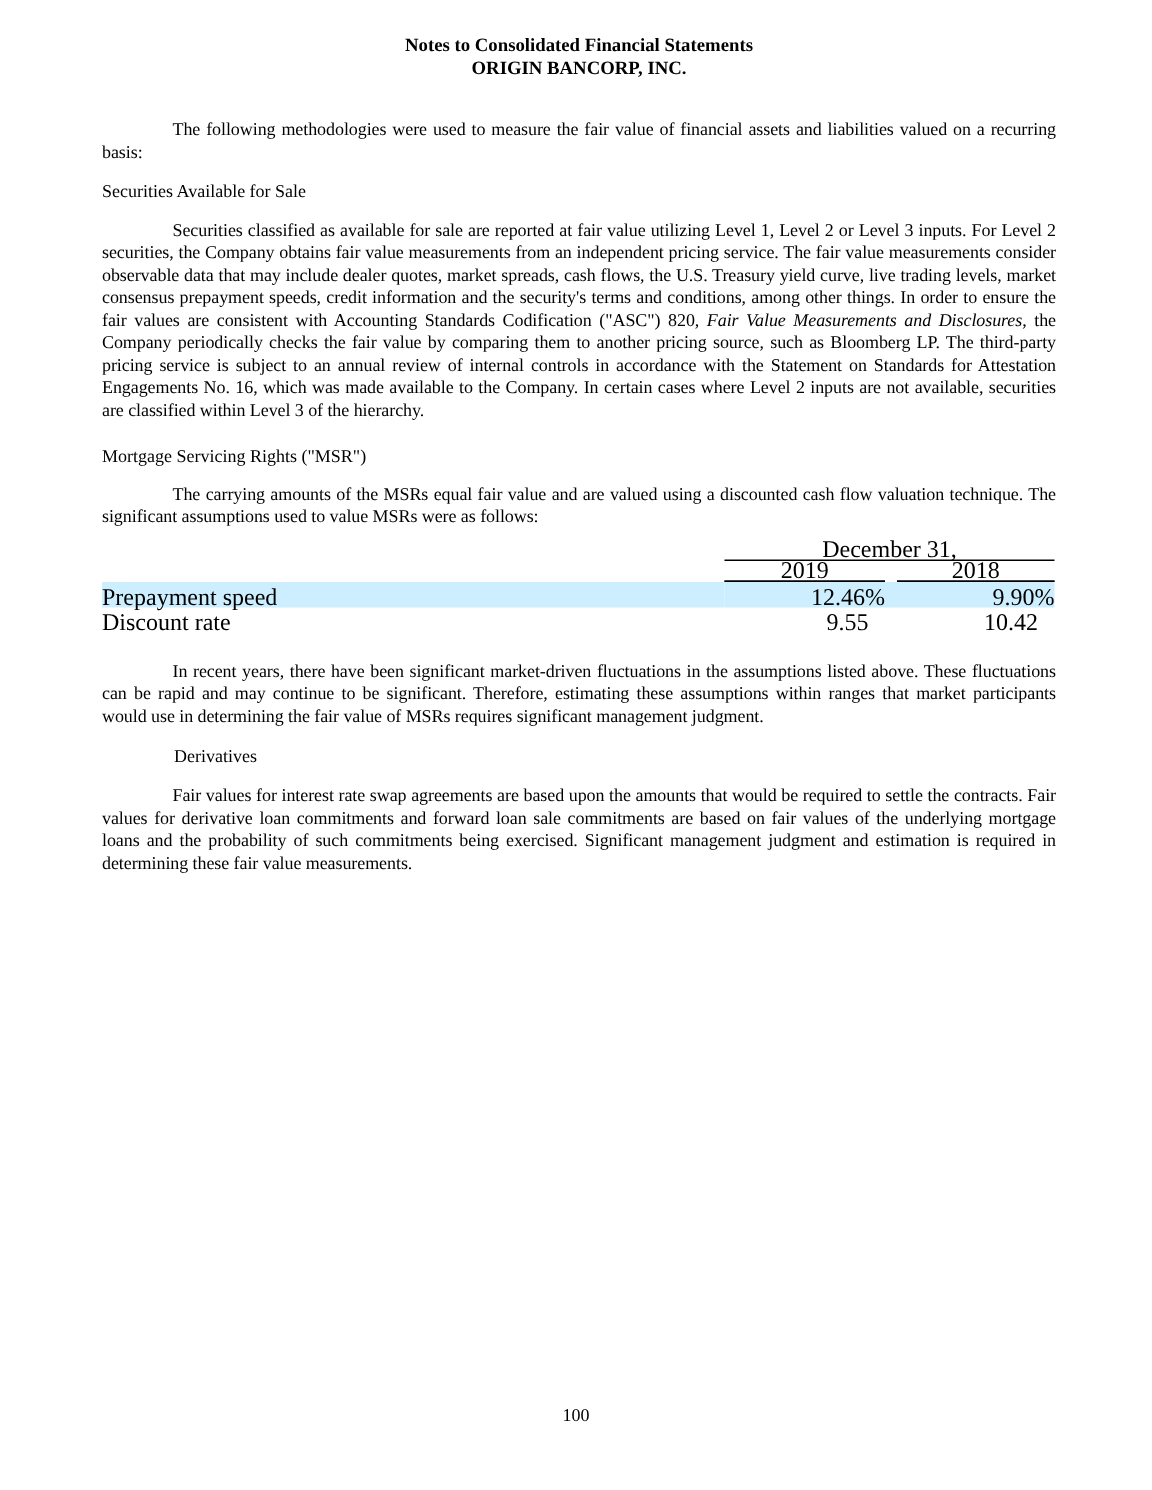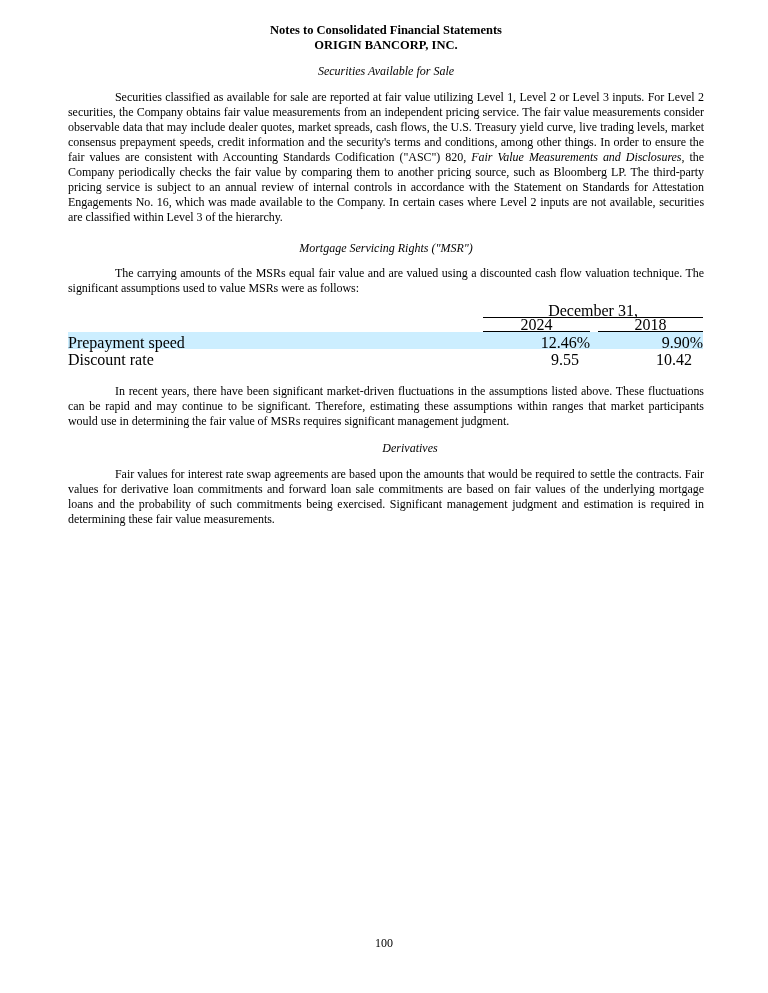--- a/index.html
+++ b/index.html
@@ -30,23 +30,22 @@
     line-height:15px;
   }
   p{margin:0;}
   .para{
     margin-top:11px;
     text-align:justify;
     letter-spacing:-0.05px;
   }
   .indent{text-indent:47px;}
   .sec-heading{
-    font-style:italic;
     margin-top:11px;
-    text-align:center;
+    text-align:left;
   }
   .italic{font-style:italic;}
   .mt26{margin-top:26px;}
   .mt16{margin-top:16px;}
   .mt12{margin-top:12px;margin-left:48px;}
   .mt10{margin-top:10px;}
   .mt18{margin-top:18px;}
 
   table.data-table{
     border-collapse:collapse;
@@ -102,20 +101,21 @@
 <body>
 
 <div class="page">
   <div class="content">
 
     <div class="doc-header">
       <div>Notes to Consolidated Financial Statements</div>
       <div>ORIGIN BANCORP, INC.</div>
     </div>
 
+    <p class="para indent mt26">The following methodologies were used to measure the fair value of financial assets and liabilities valued on a recurring basis:</p>
 
     <p class="sec-heading">Securities Available for Sale</p>
 
     <p class="para indent"><span>Securities classified as available for sale are reported at fair value utilizing Level 1, Level 2 or Level 3 inputs. For Level 2 securities, the Company obtains fair value measurements from an independent pricing service. The fair value measurements consider observable data that may include dealer quotes, market spreads, cash flows, the U.S. Treasury yield curve, live trading levels, market consensus prepayment speeds, credit information and the security's terms and conditions, among other things. In order to ensure the fair values are consistent with Accounting Standards Codification ("ASC") 820, </span><span class="italic">Fair Value Measurements and Disclosures</span><span>, the Company periodically checks the fair value by comparing them to another pricing source, such as Bloomberg LP. The third-party pricing service is subject to an annual review of internal controls in accordance with the Statement on Standards for Attestation Engagements No. 16, which was made available to the Company. In certain cases where Level 2 inputs are not available, securities are classified within Level 3 of the hierarchy.</span></p>
 
     <p class="sec-heading mt16">Mortgage Servicing Rights ("MSR")</p>
 
     <p class="para indent mt10">The carrying amounts of the MSRs equal fair value and are valued using a discounted cash flow valuation technique. The significant assumptions used to value MSRs were as follows:</p>
 
     <table class="data-table">
@@ -125,21 +125,21 @@
         <col class="col-gap">
         <col class="col-y2">
       </colgroup>
       <thead>
         <tr>
           <td></td>
           <td colspan="3" class="group-header">December 31,</td>
         </tr>
         <tr>
           <td></td>
-          <th class="year-header">2024</th>
+          <th class="year-header">2019</th>
           <td></td>
           <th class="year-header">2018</th>
         </tr>
       </thead>
       <tbody>
         <tr class="hl">
           <td class="row-label">Prepayment speed</td>
           <td class="num">12.46%</td>
           <td></td>
           <td class="num">9.90%</td>

